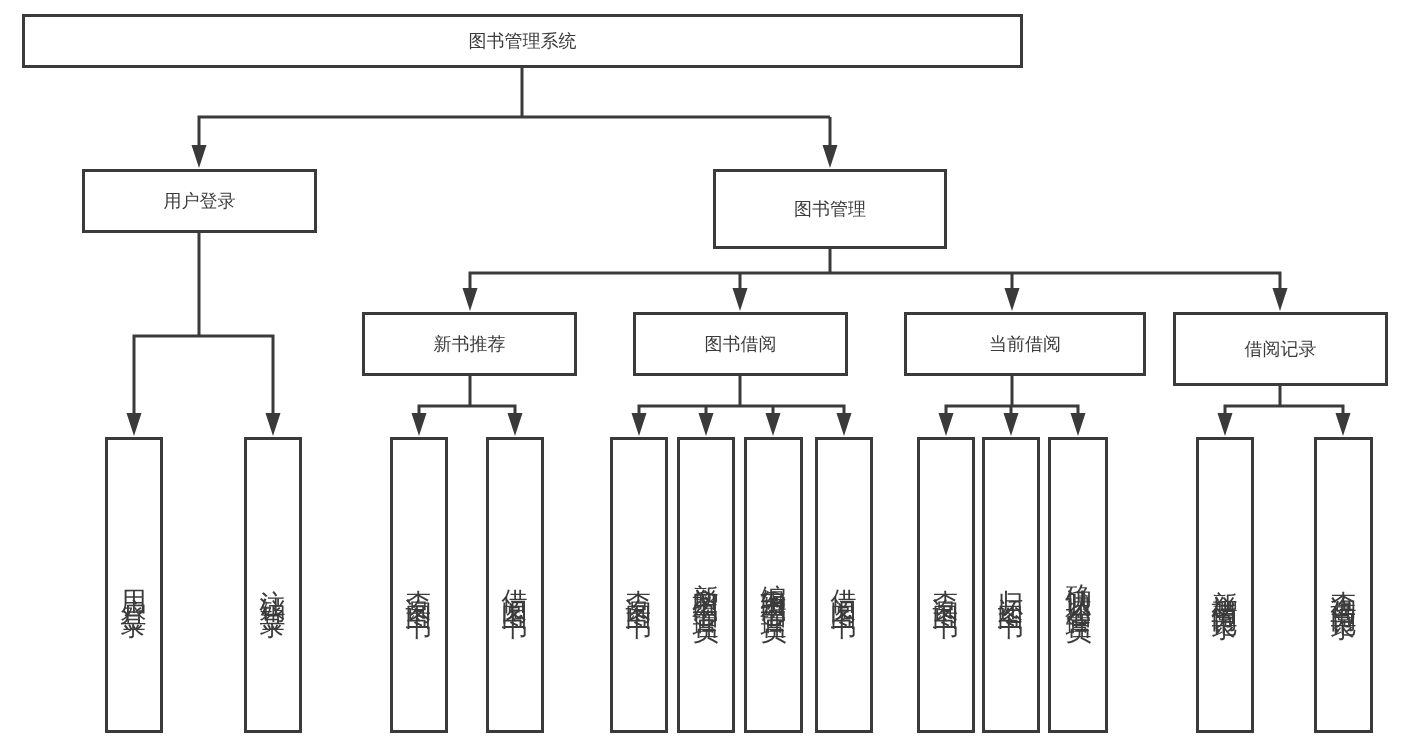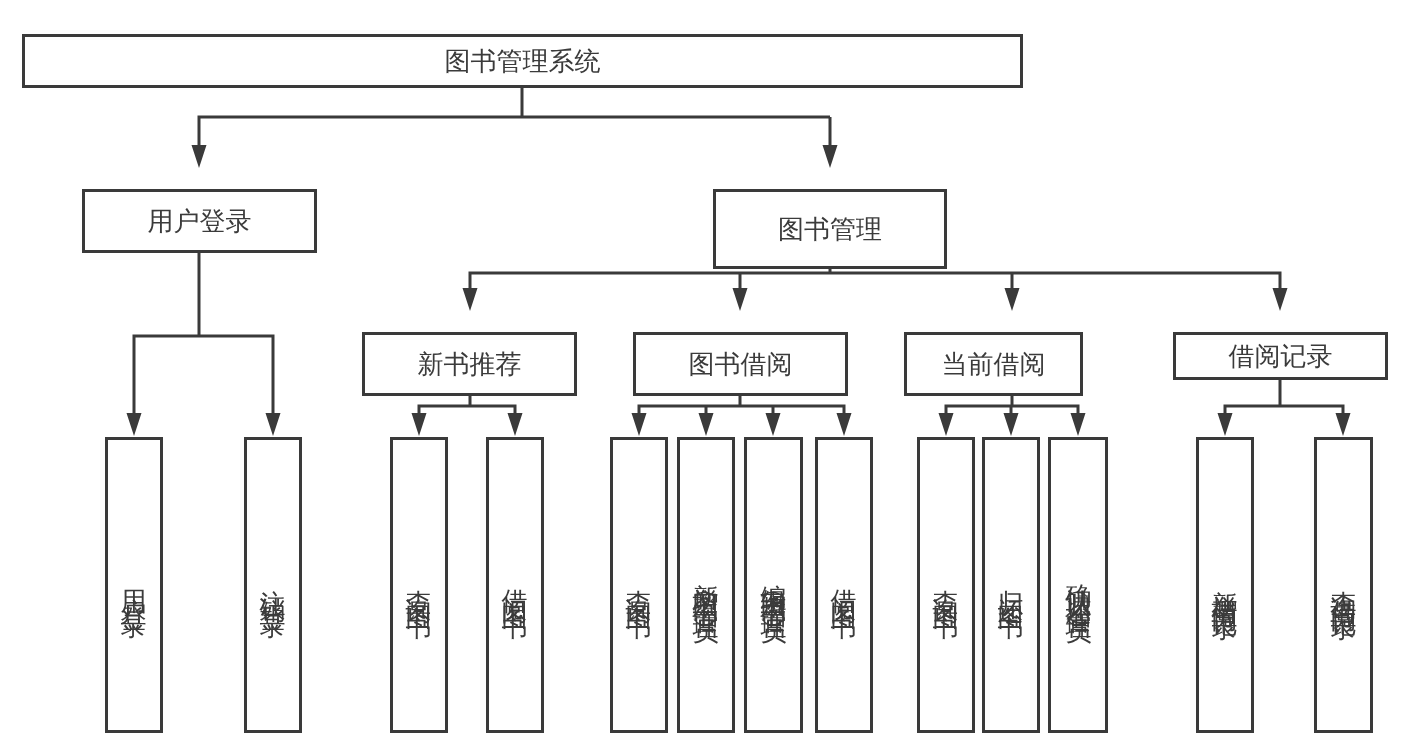--- a/index.html
+++ b/index.html
@@ -17,21 +17,21 @@
   }
   .wires{position:absolute;left:0;top:0;width:1405px;height:747px;}
   .wire{fill:none;stroke:var(--line);stroke-width:3;}
   .arrowhead{fill:var(--line);stroke:none;}
   .box{
     position:absolute;background:#ffffff;border:3px solid var(--line);
     box-sizing:border-box;color:var(--text);
   }
   .box-h{
     display:flex;align-items:center;justify-content:center;
-    font-size:26px;white-space:nowrap;margin-top:20px;
+    font-size:18px;white-space:nowrap;
   }
   .box-v{
     writing-mode:vertical-rl;text-orientation:mixed;
     text-align:center;line-height:52px;font-size:26px;letter-spacing:8px;
   }
   .box-v.long{letter-spacing:5px;}
   .watermark{
     position:absolute;right:12px;bottom:5px;
     font-size:20px;letter-spacing:1px;color:var(--watermark);
     white-space:nowrap;text-shadow:0 0 2px #ffffff;
@@ -76,22 +76,22 @@
     "></path>
   </svg>
 
   <div class="box box-h" style="left:22px;top:14px;width:1001px;height:54px">图书管理系统</div>
 
   <div class="box box-h" style="left:82px;top:169px;width:235px;height:64px">用户登录</div>
   <div class="box box-h" style="left:713px;top:169px;width:234px;height:80px">图书管理</div>
 
   <div class="box box-h" style="left:633px;top:312px;width:215px;height:64px">图书借阅</div>
   <div class="box box-h" style="left:362px;top:312px;width:215px;height:64px">新书推荐</div>
-  <div class="box box-h" style="left:904px;top:312px;width:179px;height:64px">当前借阅</div>
-  <div class="box box-h" style="left:1173px;top:312px;width:215px;height:48px">借阅记录</div>
+  <div class="box box-h" style="left:904px;top:312px;width:242px;height:64px">当前借阅</div>
+  <div class="box box-h" style="left:1173px;top:312px;width:215px;height:74px">借阅记录</div>
 
   <div class="box box-v" style="left:105px;top:437px;width:58px;height:296px">用户登录</div>
   <div class="box box-v" style="left:244px;top:437px;width:58px;height:296px">注销登录</div>
 
   <div class="box box-v" style="left:390px;top:437px;width:58px;height:296px">查询图书</div>
   <div class="box box-v" style="left:486px;top:437px;width:58px;height:296px">借阅图书</div>
 
   <div class="box box-v" style="left:610px;top:437px;width:58px;height:296px">查询图书</div>
   <div class="box box-v long" style="left:677px;top:437px;width:58px;height:296px">新增图书（管理员）</div>
   <div class="box box-v long" style="left:744px;top:437px;width:59px;height:296px">编辑图书（管理员）</div>

